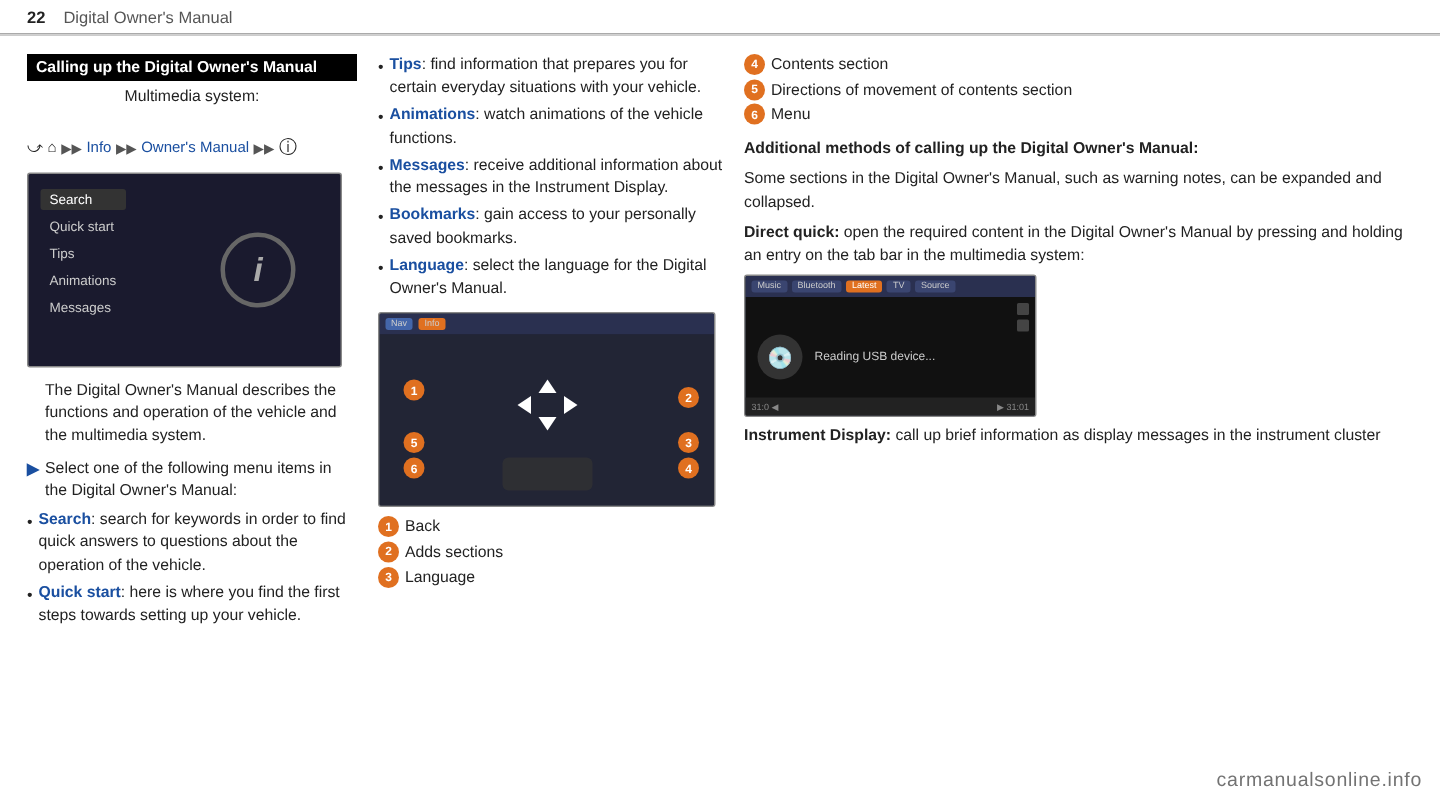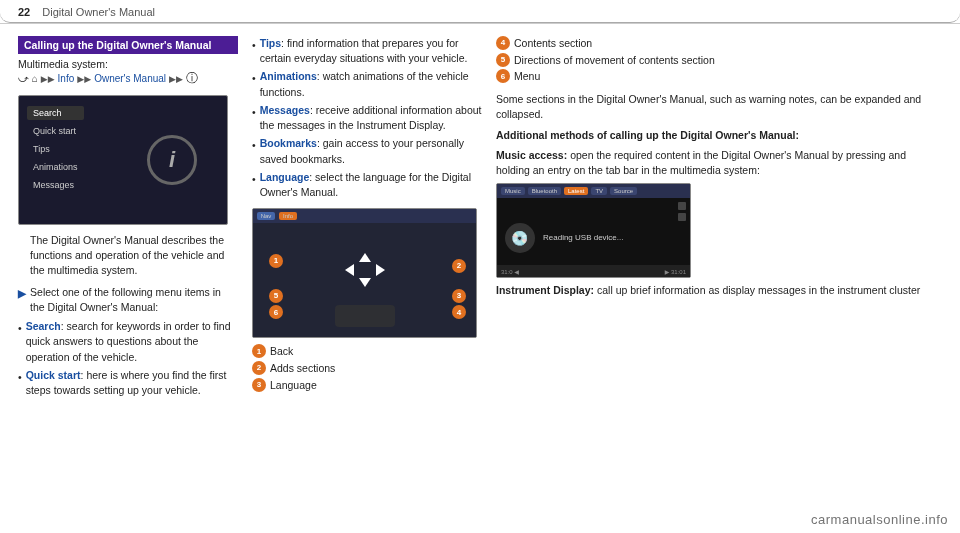--- a/index.html
+++ b/index.html
@@ -13,21 +13,20 @@
       overflow: hidden;
     }
 
     .page-header {
       display: flex;
       align-items: center;
       padding: 6px 18px 4px 18px;
       border-bottom: 1px solid #aaa;
       font-size: 11px;
       color: #555;
-      border-radius: 10px;
     }
     .page-number {
       font-weight: bold;
       margin-right: 12px;
       color: #222;
     }
     .page-title-header {
       color: #555;
     }
 
@@ -38,30 +37,31 @@
       gap: 14px;
       height: calc(533px - 28px);
     }
 
     
     .col1 {
       width: 220px;
       flex-shrink: 0;
     }
     .section-heading {
-      background: #4c1d95;
+      background: #000000;
       color: #fff;
       font-size: 10.5px;
       font-weight: bold;
       padding: 3px 6px;
       margin-bottom: 4px;
     }
     .col1 .subtitle {
       font-size: 10.5px;
-      margin-bottom: 0;
+      margin-bottom: 20px;
+      text-align: center;
     }
     .nav-path {
       display: flex;
       align-items: center;
       gap: 3px;
       font-size: 10px;
       margin-bottom: 8px;
       flex-wrap: wrap;
     }
     .nav-path .nav-link {
@@ -514,28 +514,28 @@
       <div class="numbered-caption">
         <div class="circled-num cn-orange">5</div>
         <span>Directions of movement of contents section</span>
       </div>
       <div class="numbered-caption">
         <div class="circled-num cn-orange">6</div>
         <span>Menu</span>
       </div>
     </div>
 
-    <div class="col3-body">Some sections in the Digital Owner's Manual, such as warning notes, can be expanded and collapsed.</div>
-
     <div class="col3-body">
       <span class="bold-label">Additional methods of calling up the Digital Owner's Manual:</span>
     </div>
 
+    <div class="col3-body">Some sections in the Digital Owner's Manual, such as warning notes, can be expanded and collapsed.</div>
+
     <div class="col3-body">
-      <span class="bold-label">Music access:</span>
+      <span class="bold-label">Direct quick:</span>
       <span> open the required content in the Digital Owner's Manual by pressing and holding an entry on the tab bar in the multimedia system:</span>
     </div>
 
     <div class="screen3-image">
       <div class="screen3-top-bar">
         <div class="s3-tab">Music</div>
         <div class="s3-tab">Bluetooth</div>
         <div class="s3-tab active">Latest</div>
         <div class="s3-tab">TV</div>
         <div class="s3-tab">Source</div>

